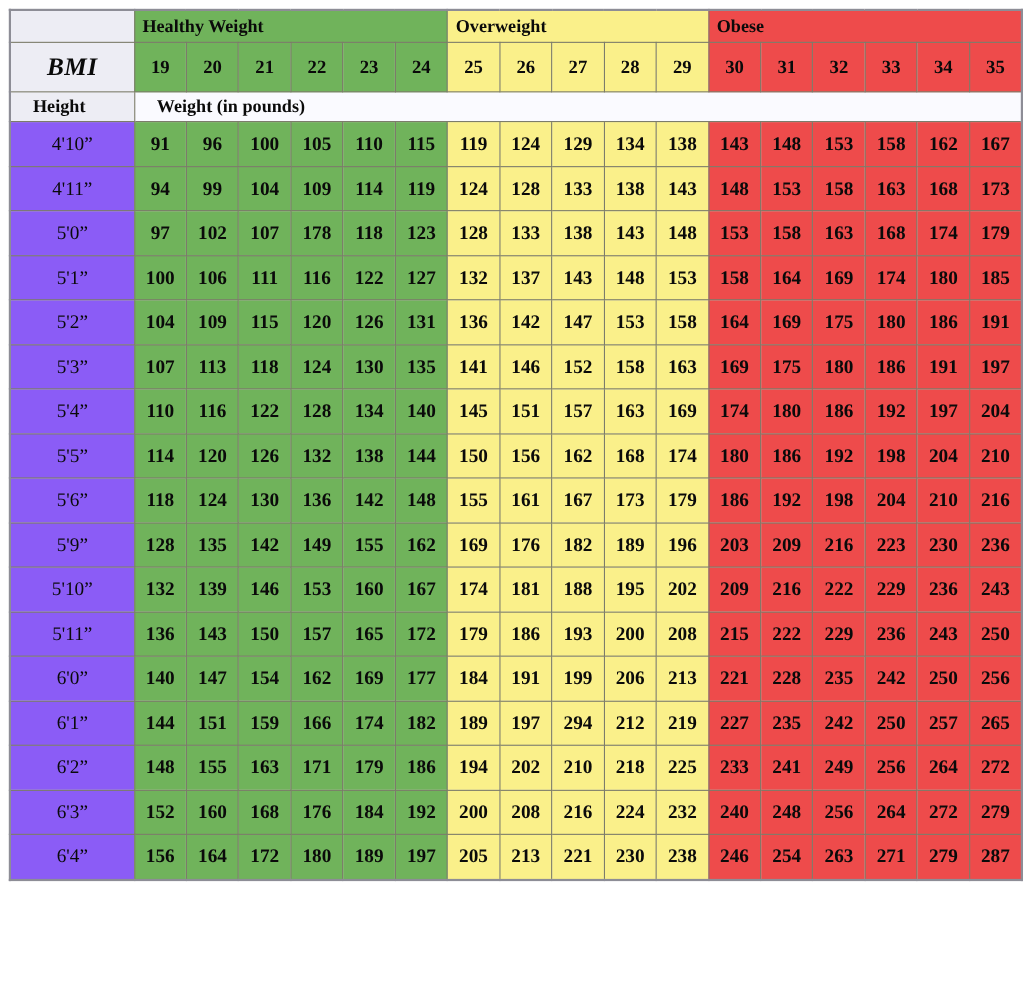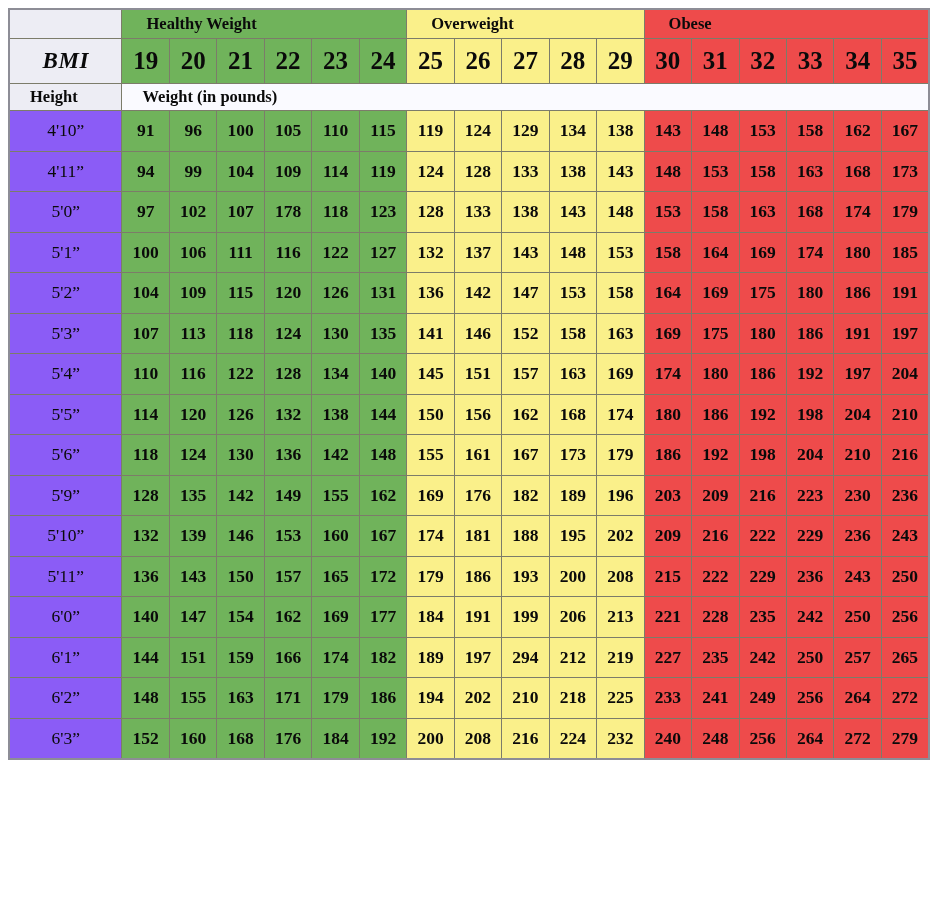--- a/index.html
+++ b/index.html
@@ -51,32 +51,32 @@
   
   .band-green  { background: #70b35b; }
   .band-yellow { background: #faf08a; }
   .band-red    { background: #ee4b4b; }
 
   
   tr.cat-row td {
     height: 28px;
     font-size: 16.5px;
     text-align: left;
-    padding-left: 24px;
+    padding-left: 7px;
   }
   tr.cat-row td.corner-blank {
     background: #ededf4;
     border-left: none;
     border-top: none;
   }
 
   
   tr.bmi-row td {
     height: 44px;
-    font-size: 25px;
+    font-size: 17px;
   }
   tr.bmi-row td.bmi-title {
     background: #ededf4;
     font-size: 23px;
     letter-spacing: 0.5px;
     font-style: italic;
   }
 
   
   tr.units-row td {
@@ -475,16 +475,36 @@
           <td class="band-yellow">216</td>
           <td class="band-yellow">224</td>
           <td class="band-yellow">232</td>
           <td class="band-red">240</td>
           <td class="band-red">248</td>
           <td class="band-red">256</td>
           <td class="band-red">264</td>
           <td class="band-red">272</td>
           <td class="band-red">279</td>
         </tr>
+        <tr class="data-row">
+          <td class="h-label">6'4”</td>
+          <td class="band-green">156</td>
+          <td class="band-green">164</td>
+          <td class="band-green">172</td>
+          <td class="band-green">180</td>
+          <td class="band-green">189</td>
+          <td class="band-green">197</td>
+          <td class="band-yellow">205</td>
+          <td class="band-yellow">213</td>
+          <td class="band-yellow">221</td>
+          <td class="band-yellow">230</td>
+          <td class="band-yellow">238</td>
+          <td class="band-red">246</td>
+          <td class="band-red">254</td>
+          <td class="band-red">263</td>
+          <td class="band-red">271</td>
+          <td class="band-red">279</td>
+          <td class="band-red">287</td>
+        </tr>
       </tbody>
   </table>
 
 </div>
 
 </body></html>

